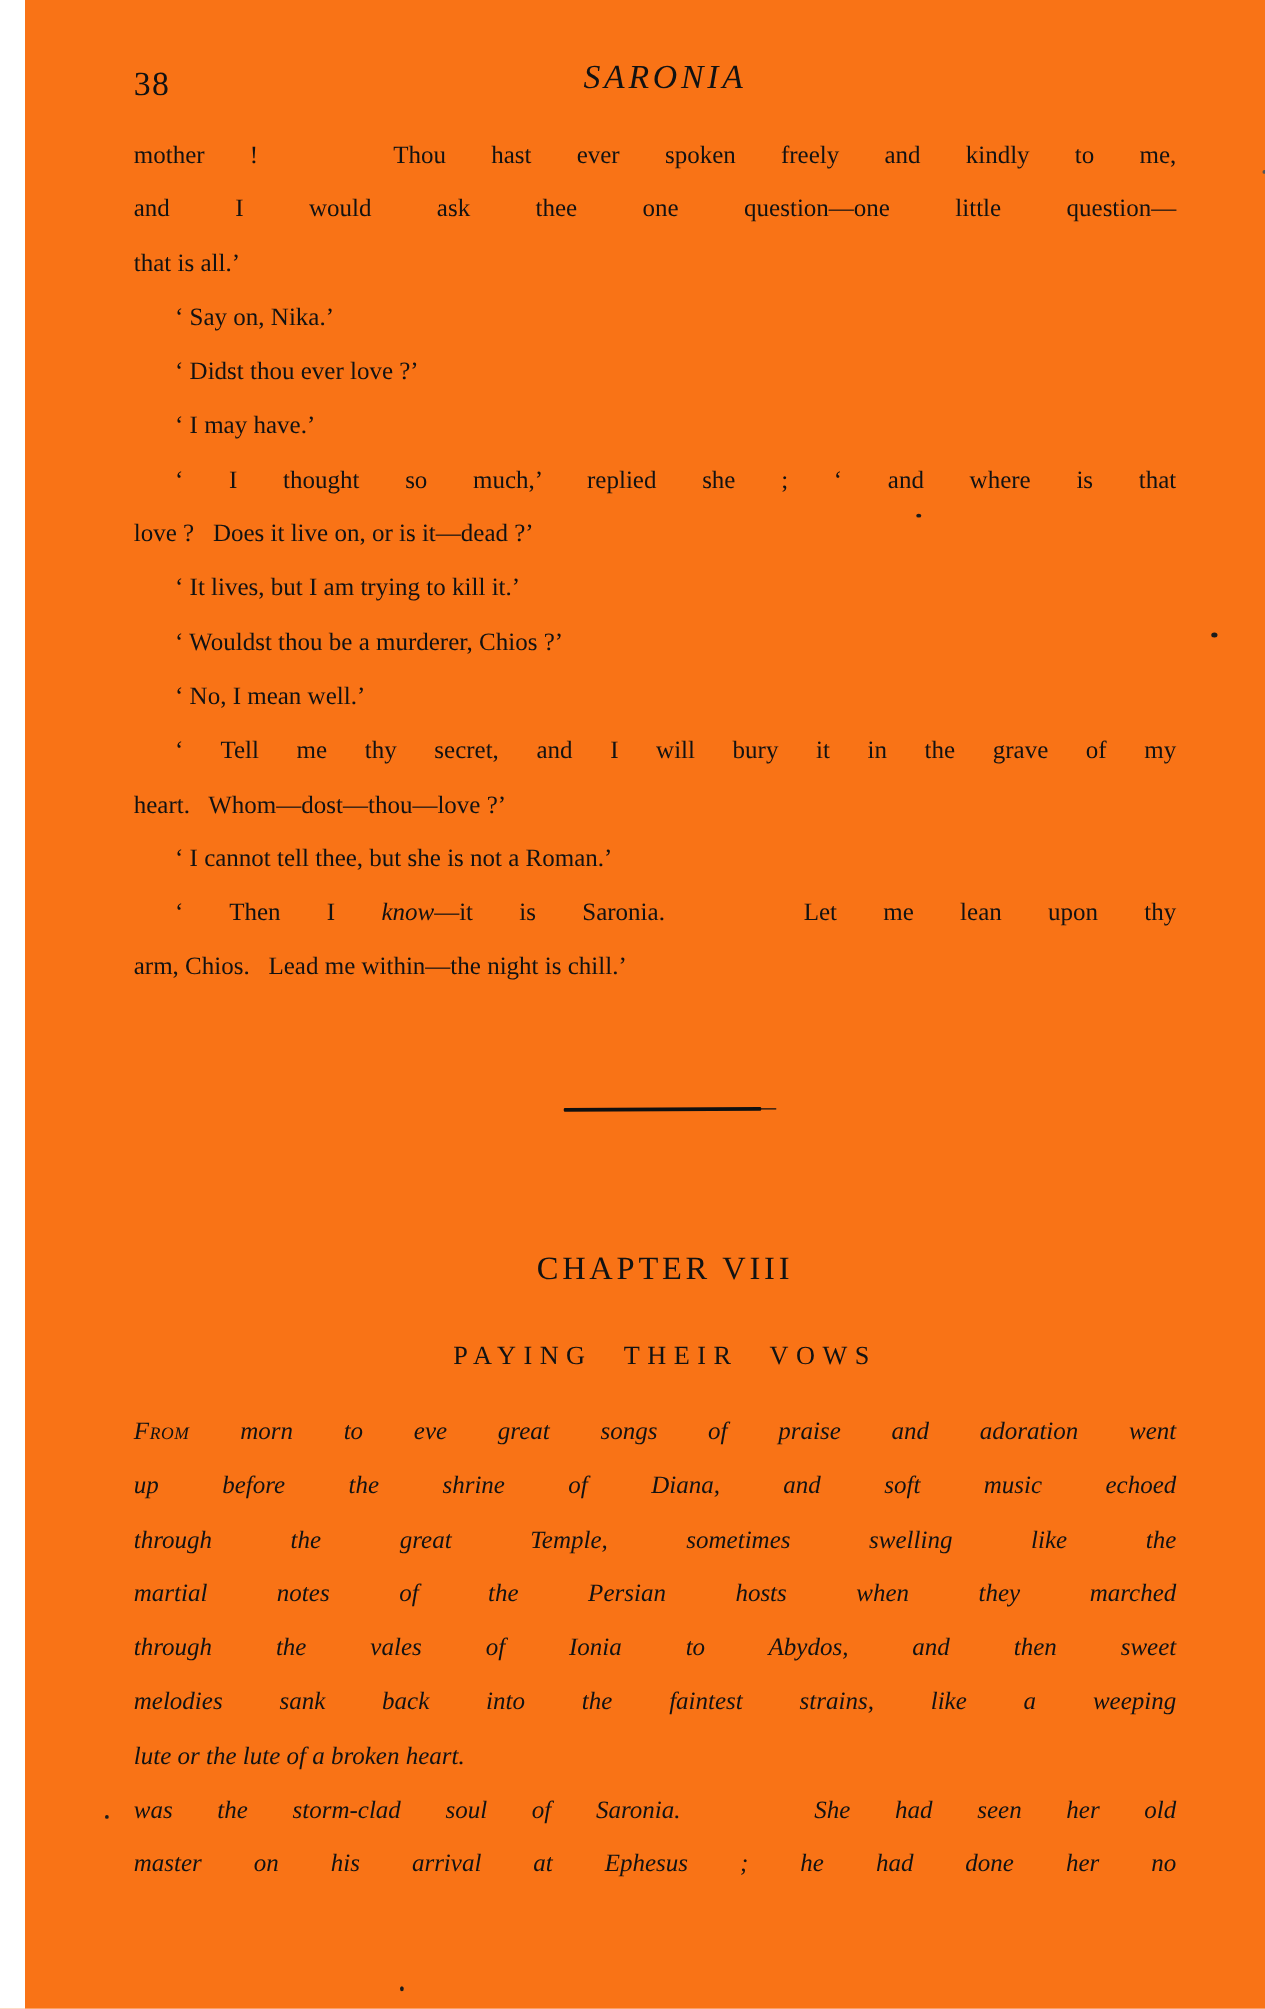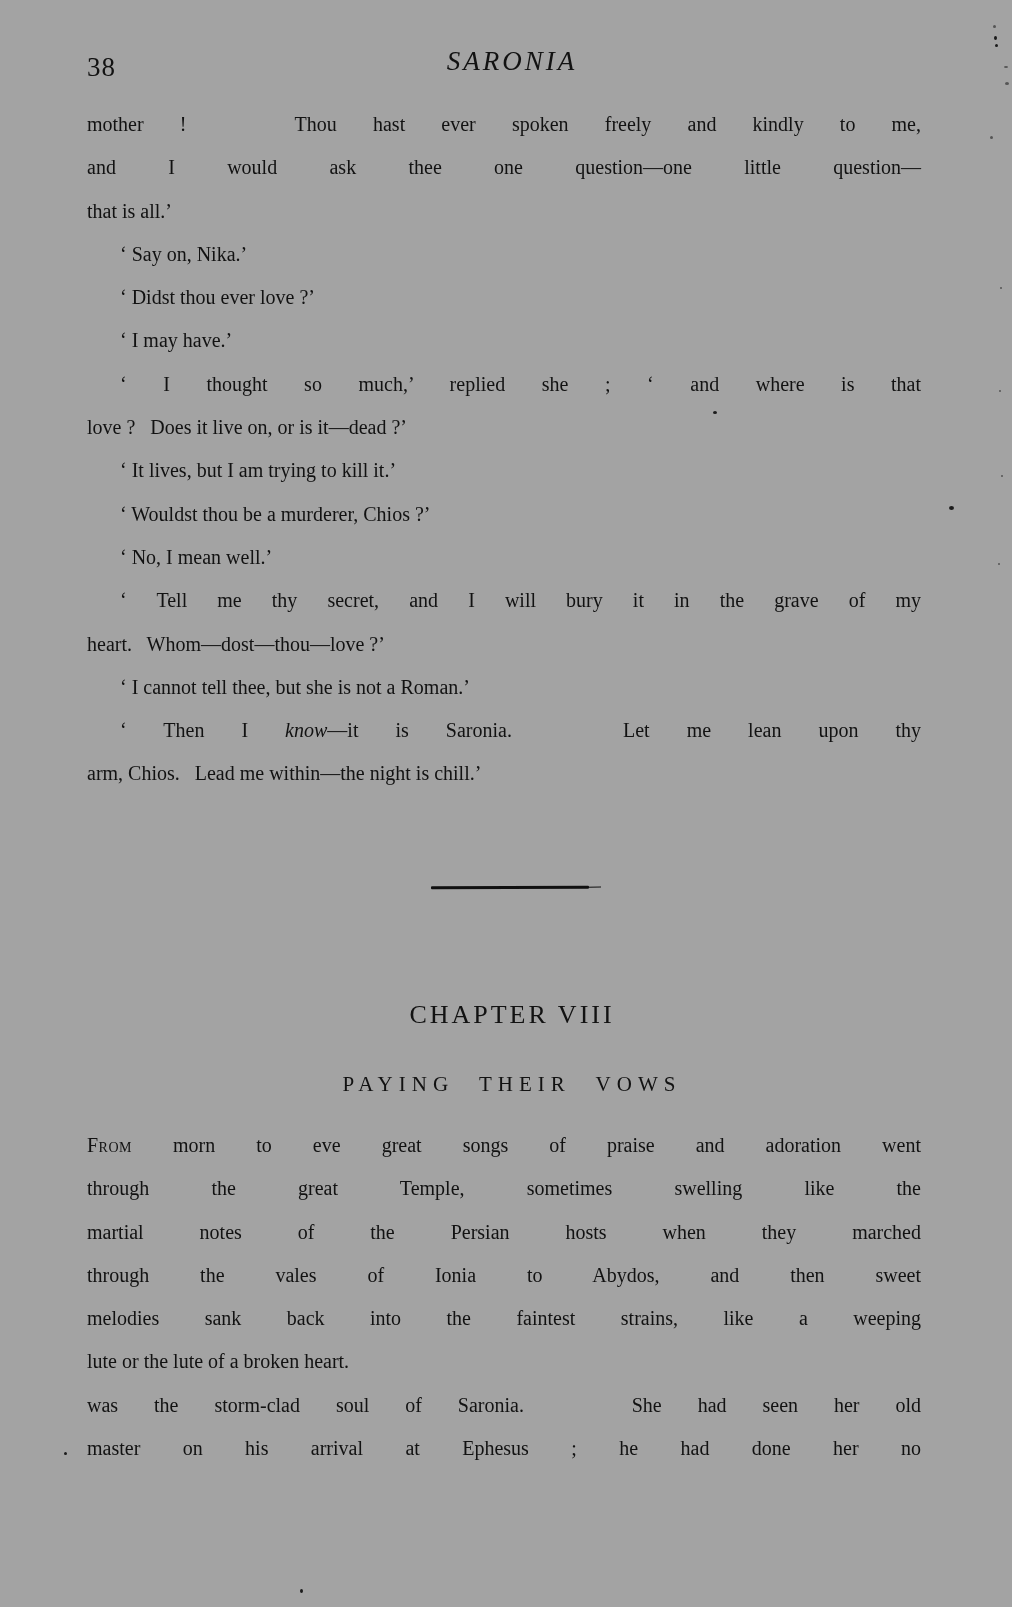--- a/index.html
+++ b/index.html
@@ -4,41 +4,41 @@
 <style>
   html,body{margin:0;padding:0;}
   body{
     width:1012px;height:1607px;
     background:#ffffff;
     font-family:"Liberation Serif", serif;
     color:#121212;
     position:relative;
     overflow:hidden;
   }
-  .page{position:absolute;inset:0;background:#a3a3a3;}
+  .page{position:absolute;inset:0;background:#f97316;margin-left:20px;}
 
   
   .header{position:absolute;top:44px;left:87px;width:834px;height:46px;}
   .pagenum{
     position:absolute;left:0;top:8px;
     font-size:27px;letter-spacing:1px;
   }
   .running{
     position:absolute;left:0;right:0;top:2px;
     text-align:center;
     font-style:italic;
     font-size:27px;
     letter-spacing:3px;
     transform:translateX(8px);
   }
 
   
   .textblock{position:absolute;left:87px;width:834px;}
   .dialogue{top:103px;}
-  .opening{top:1124px;}
+  .opening{top:1124px;font-style:italic;}
   .line{
     font-size:20px;
     line-height:43.3px;
     white-space:pre-wrap;
     text-align:left;
   }
   .line.full{
     text-align:justify;
     text-align-last:justify;
   }
@@ -108,20 +108,21 @@
       <div class="line">arm, Chios.   Lead me within—the night is chill.’</div>
     </div>
 
   <div class="divider"></div>
 
   <div class="chapter-title">CHAPTER VIII</div>
   <div class="chapter-subtitle">PAYING THEIR VOWS</div>
 
   <div class="textblock opening" id="opening-block">
       <div class="line full"><span class="sc">From</span> morn to eve great songs of praise and adoration went</div>
+      <div class="line full">up before the shrine of Diana, and soft music echoed</div>
       <div class="line full">through the great Temple, sometimes swelling like the</div>
       <div class="line full">martial notes of the Persian hosts when they marched</div>
       <div class="line full">through the vales of Ionia to Abydos, and then sweet</div>
       <div class="line full">melodies sank back into the faintest strains, like a weeping</div>
       <div class="line">lute or the lute of a broken heart.</div>
       <div class="line full">was the storm-clad soul of Saronia.   She had seen her old</div>
       <div class="line full">master on his arrival at Ephesus ; he had done her no</div>
     </div>
 
   <div class="speck light" style="left:993px;top:25px;width:3px;height:3px;"></div>

